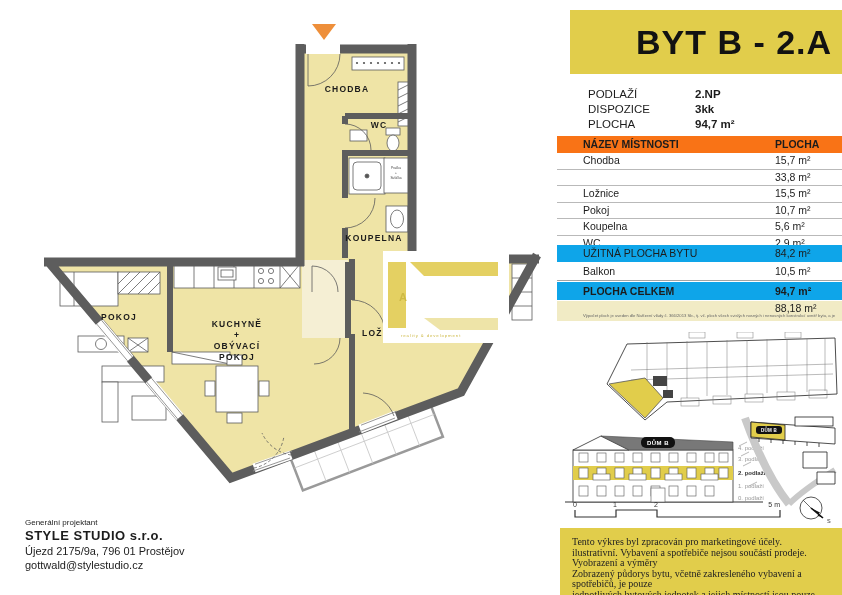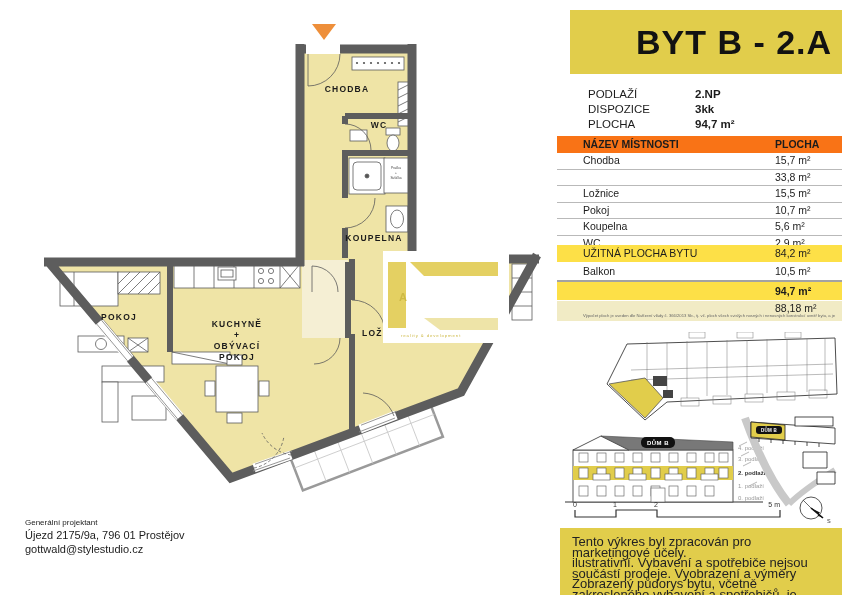--- a/index.html
+++ b/index.html
@@ -13,33 +13,33 @@
   .info-row .lbl{width:107px;}
   .info-row .val{font-weight:bold;}
   .tbl{left:557px;top:136px;width:285px;}
   .tbl-head{height:17px;background:#f97316;position:relative;font-size:10.5px;font-weight:bold;color:#1c1c1c;line-height:17px;}
   .tbl-row{height:15.5px;position:relative;font-size:10.5px;color:#1c1c1c;line-height:15.5px;border-bottom:1px solid #b9b9b9;}
   .tbl-row:last-child{border-bottom:none;}
   .cname{padding-left:26px;display:inline-block;}
   .cval{position:absolute;left:218px;top:0;}
   .band{position:absolute;left:557px;width:285px;font-size:10.5px;color:#1c1c1c;}
   .band .cname{padding-left:26px;}
-  .band.strong{background:#fde047;}
+  .band.strong{background:#0ea5e9;}
   .band.pale{background:#f1ebc5;}
   .band .in{position:relative;height:17px;line-height:17px;}
   .bold{font-weight:bold;}
   .footnote{position:absolute;left:583px;top:313px;width:252px;font-size:4.2px;color:#666;white-space:nowrap;overflow:hidden;}
   
   .footer-left{left:25px;top:518px;color:#1c1c1c;}
   .fl1{font-size:8px;}
   .fl2{font-size:13px;font-weight:bold;letter-spacing:.5px;margin-top:1px;}
   .fl3,.fl4{font-size:11px;margin-top:2px;}
   
   .disclaimer{left:560px;top:528px;width:282px;height:67px;background:#e1cd4b;box-sizing:border-box;padding:9px 12px;color:#222;}
-  .disclaimer div{font-size:13px;line-height:10.6px;}
+  .disclaimer div{font-size:10px;line-height:10.6px;font-family:Liberation Serif, serif;}
   svg text{font-family:"Liberation Sans",sans-serif;}
 </style>
 </head>
 <body>
 
 <div id="page">
 
   <svg class="abs" style="left:0;top:0" width="560" height="595" viewBox="0 0 560 595">
 
     <g transform="rotate(-21 360 430)">
@@ -222,28 +222,29 @@
       <span class="cval">2,9 m²</span>
     </div>
   </div>
 
   <div class="band strong" style="top:245px;">
     <div class="in">
       <span class="cname">UŽITNÁ PLOCHA BYTU</span>
       <span class="cval">84,2 m²</span>
     </div>
   </div>
-  <div class="band" style="top:263px;border-bottom:6px solid #a3a3a3;">
+  <div class="band" style="top:263px;border-bottom:1px solid #a3a3a3;">
     <div class="in">
       <span class="cname">Balkon</span>
       <span class="cval">10,5 m²</span>
     </div>
   </div>
   <div class="band strong bold" style="top:282px;">
     <div class="in" style="height:18px;line-height:18px;">
+      <span class="cname">PLOCHA CELKEM</span>
       <span class="cval">94,7 m²</span>
     </div>
   </div>
   <div class="band pale" style="top:301px;height:20px;">
     <div class="in" style="height:14px;line-height:14px;">
       <span class="cval">88,18 m²</span>
     </div>
   </div>
   <div class="footnote">Výpočet ploch je uveden dle Nařízení vlády č. 366/2013 Sb., tj. vč. ploch všech svislých nosných i nenosných konstrukcí uvnitř bytu, a je pouze orientační.</div>
 
@@ -355,20 +356,21 @@
       <circle cx="74" cy="92" r="11" fill="none" stroke="#444" stroke-width="0.9"></circle>
       <line x1="66" y1="84" x2="74" y2="92" stroke="#444" stroke-width="0.8"></line>
       <polygon points="74,92 86,102 80.5,99.5 83,96.5" fill="#111"></polygon>
       <line x1="74" y1="92" x2="86" y2="102" stroke="#111" stroke-width="1.6"></line>
       <text x="90" y="107" font-size="5.5" fill="#333">S</text>
     </g>
   </svg>
 
   <div class="abs footer-left">
     <div class="fl1">Generální projektant</div>
+    <div class="fl2">STYLE STUDIO s.r.o.</div>
     <div class="fl3">Újezd 2175/9a, 796 01 Prostějov</div>
     <div class="fl4">gottwald@stylestudio.cz</div>
   </div>
 
   <div class="abs disclaimer">
     <div>Tento výkres byl zpracován pro marketingové účely.</div>
     <div>ilustrativní. Vybavení a spotřebiče nejsou součástí prodeje. Vyobrazení a výměry</div>
     <div>Zobrazený půdorys bytu, včetně zakresleného vybavení a spotřebičů, je pouze</div>
     <div>jednotlivých bytových jednotek a jejich místností jsou pouze orientační.</div>
 

